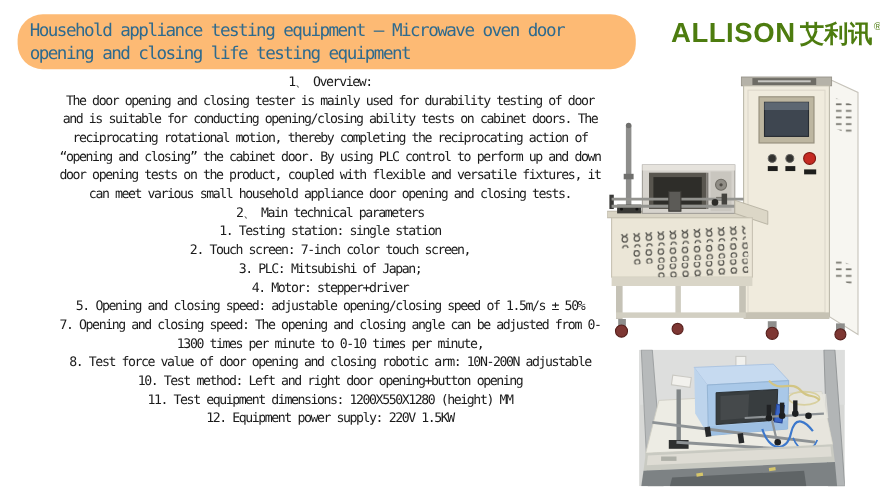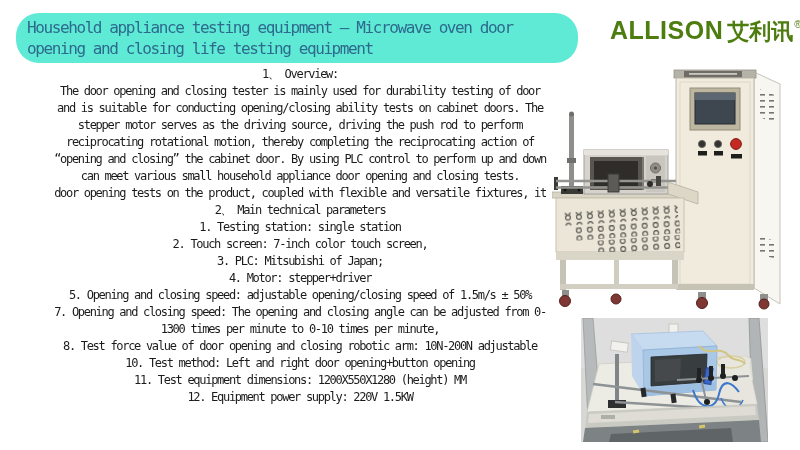--- a/index.html
+++ b/index.html
@@ -6,21 +6,21 @@
   body{
     width:800px;height:450px;position:relative;overflow:hidden;
     background:#ffffff;
     font-family:"DejaVu Sans Mono","Liberation Mono",monospace;
   }
   .page{position:absolute;inset:0;}
 
   
   .banner{
     position:absolute;left:16px;top:13px;width:562px;height:50px;
-    background:#5eead4;border-radius:23px;box-sizing:border-box;
+    background:#fdba74;border-radius:23px;box-sizing:border-box;
     padding:4px 10px 0 11px;
   }
   .banner .title{
     font-size:16px;line-height:21px;letter-spacing:-1.4px;
     color:#2e6a8e;font-weight:500;white-space:normal;width:505px;
   }
 
   
   .logo{
     position:absolute;left:610px;top:16px;width:185px;height:34px;
@@ -56,25 +56,24 @@
   <div class="logo">
     <span class="logo-en">ALLISON</span><span class="logo-cjk">艾利讯</span><span class="logo-r">®</span>
   </div>
 
   <div class="text-block">
     <div class="line">1、 Overview:</div>
     <div>
 
     <div class="line">The door opening and closing tester is mainly used for durability testing of door</div>
         <div class="line">and is suitable for conducting opening/closing ability tests on cabinet doors. The</div>
-        <div class="line">stepper motor serves as the driving source, driving the push rod to perform</div>
         <div class="line">reciprocating rotational motion, thereby completing the reciprocating action of</div>
         <div class="line">“opening and closing” the cabinet door. By using PLC control to perform up and down</div>
+        <div class="line">door opening tests on the product, coupled with flexible and versatile fixtures, it</div>
         <div class="line">can meet various small household appliance door opening and closing tests.</div>
-        <div class="line">door opening tests on the product, coupled with flexible and versatile fixtures, it</div>
         <div class="line">2、 Main technical parameters</div>
       </div>
     <div>
 
     <div class="line">1. Testing station: single station</div>
         <div class="line">2. Touch screen: 7-inch color touch screen,</div>
         <div class="line">3. PLC: Mitsubishi of Japan;</div>
         <div class="line">4. Motor: stepper+driver</div>
         <div class="line">5. Opening and closing speed: adjustable opening/closing speed of 1.5m/s ± 50%</div>
         <div class="line">7. Opening and closing speed: The opening and closing angle can be adjusted from 0-</div>

